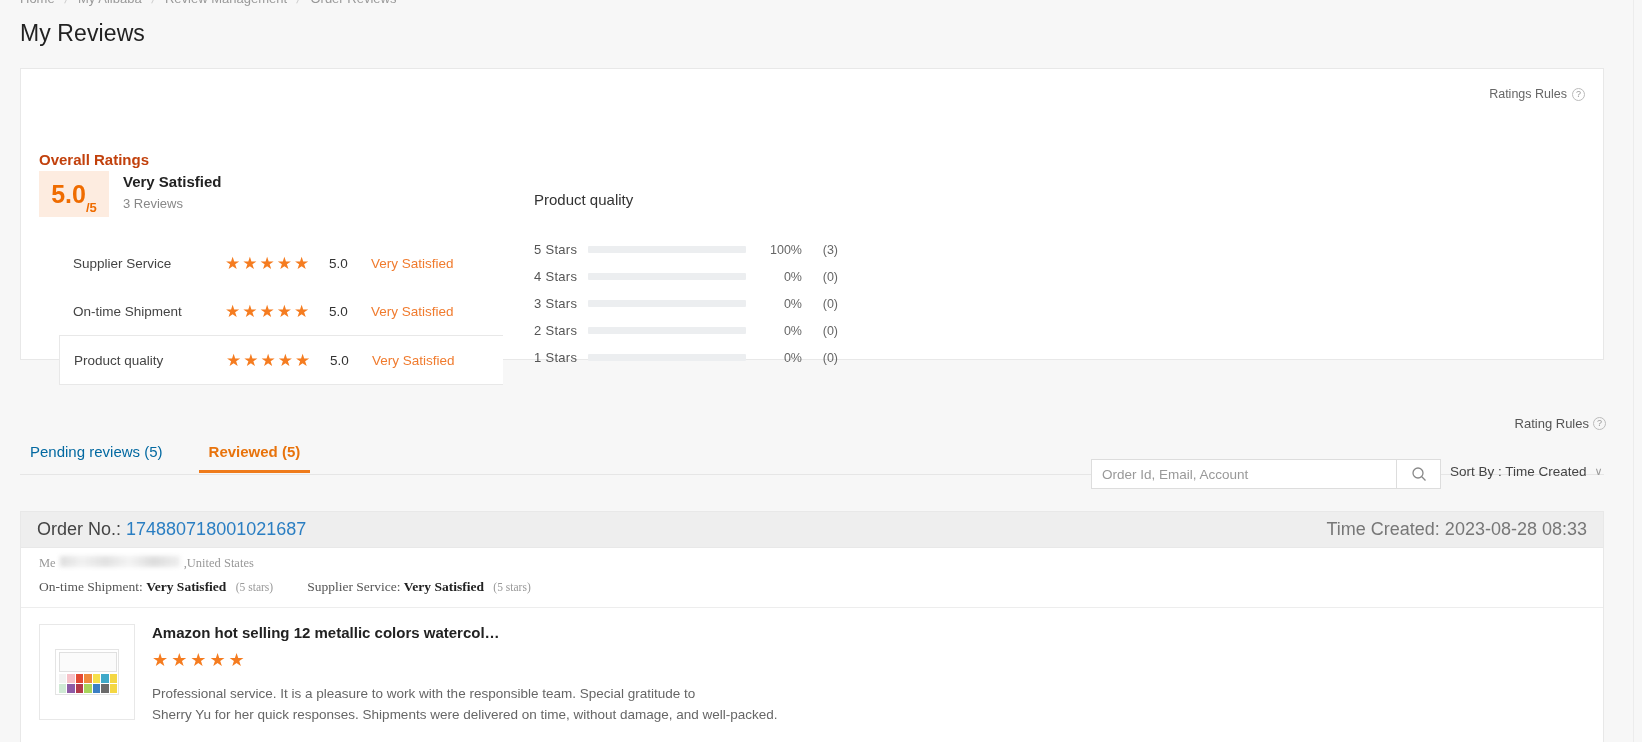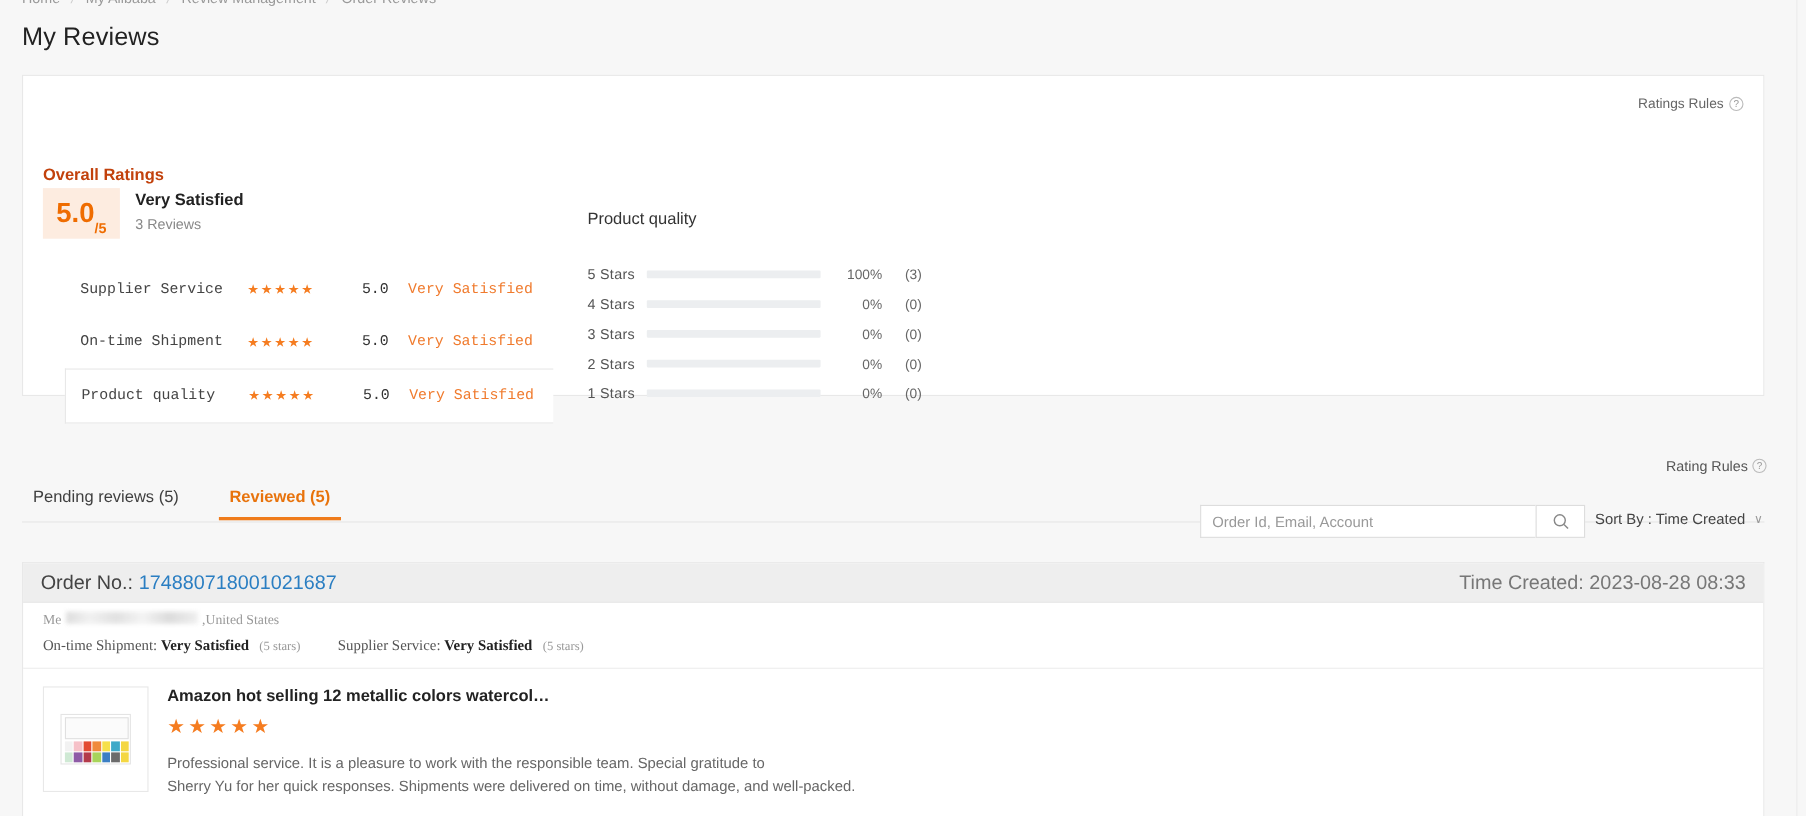--- a/index.html
+++ b/index.html
@@ -64,21 +64,20 @@
   }
   .score-num { font-size: 25px; font-weight: bold; line-height: 1; }
   .score-den { font-size: 13px; font-weight: bold; line-height: 1; align-self: flex-end; padding-bottom: 3px; }
   .score-label { font-size: 15px; font-weight: bold; color: #222; margin-top: 2px; }
   .score-sub { font-size: 13px; color: #888; margin-top: 6px; }
 
   
   .rating-rows {
     position: absolute; top: 170px; left: 38px;
     width: 444px;
-    font-family: Liberation Mono, monospace;
   }
   .rating-row {
     display: flex; align-items: center; height: 48px;
     padding-left: 14px;
     font-size: 13.5px;
   }
   .rating-row.active {
     border: 1px solid #e8e8e8; border-right: none;
     background: #fff; height: 50px;
   }
@@ -107,21 +106,21 @@
   .rating-rules-2 {
     position: absolute; top: 416px; right: 36px;
     font-size: 13px; color: #555;
     display: flex; align-items: center; gap: 4px; cursor: pointer;
   }
   .tabs {
     position: absolute; top: 437px; left: 20px;
     display: flex; align-items: flex-end; gap: 26px;
   }
   .tab {
-    font-size: 15px; color: #404040; padding: 6px 10px 10px 10px;
+    font-size: 15px; color: #0369a1; padding: 6px 10px 10px 10px;
     cursor: pointer; border-bottom: 3px solid transparent;
   }
   .tab.active { color: #e8730c; font-weight: bold; border-bottom-color: #ef7b1b; }
   .tabs-divider {
     position: absolute; top: 474px; left: 20px; width: 1584px;
     border-bottom: 1px solid #e6e6e6;
   }
 
   .search-wrap {
     position: absolute; top: 459px; left: 1091px;

